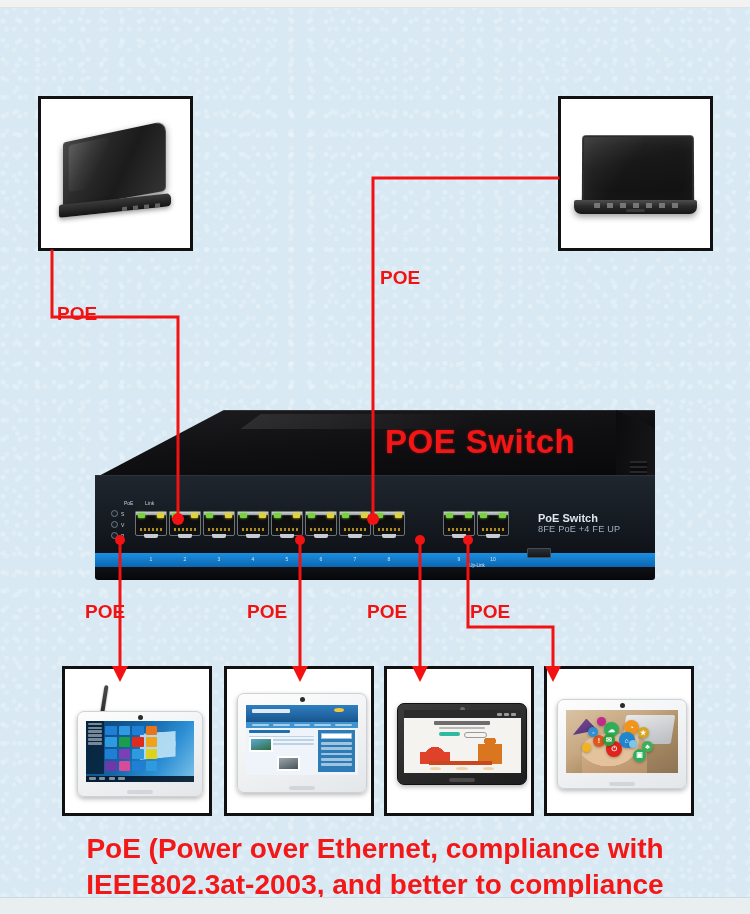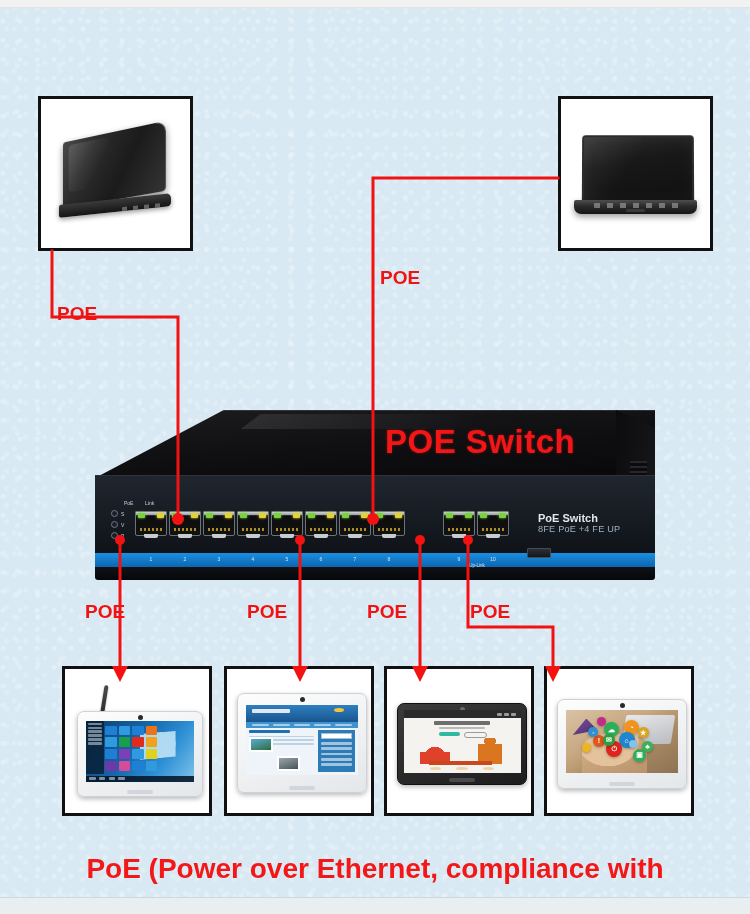--- a/index.html
+++ b/index.html
@@ -514,16 +514,17 @@
     </g>
   </svg>
 
   <div class="poe-tag" style="left:57px;top:303px;font-size:19px;">POE</div>
   <div class="poe-tag" style="left:380px;top:267px;font-size:19px;">POE</div>
   <div class="poe-tag" style="left:85px;top:601px;font-size:19px;">POE</div>
   <div class="poe-tag" style="left:247px;top:601px;font-size:19px;">POE</div>
   <div class="poe-tag" style="left:367px;top:601px;font-size:19px;">POE</div>
   <div class="poe-tag" style="left:470px;top:601px;font-size:19px;">POE</div>
 
-  <div class="caption" style="left:0;top:852px;width:750px;font-size:28px;">PoE (Power over Ethernet, compliance with</div>
+  <div class="caption" style="left:0;top:832px;width:750px;font-size:28px;">PoE (Power over Ethernet, compliance with</div>
+  <div class="caption" style="left:0;top:868px;width:750px;font-size:28px;">IEEE802.3at-2003, and better to compliance</div>
 
   <div class="bottom-strip"></div>
 </div>
 
 </body></html>

